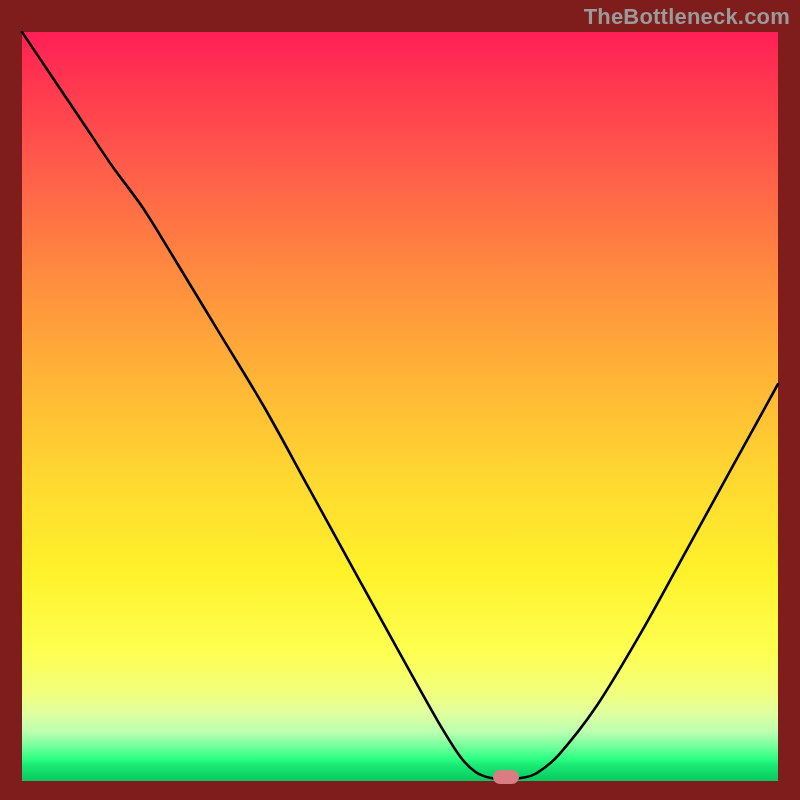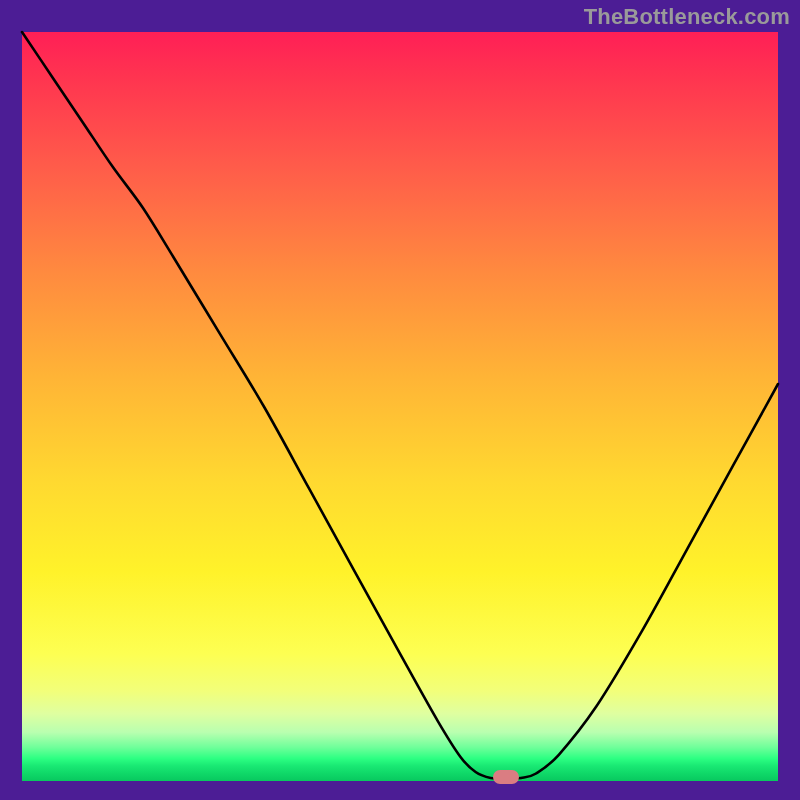--- a/index.html
+++ b/index.html
@@ -1,16 +1,16 @@
 <!DOCTYPE html>
 <html><head>
 <meta charset="utf-8">
 <style>
   html,body{margin:0;padding:0;width:800px;height:800px;overflow:hidden;background:#000;}
-  .outer{width:800px;height:800px;background:#4c1d95;position:relative;}
+  .outer{width:800px;height:800px;background:#7f1d1d;position:relative;}
   .watermark{
     position:absolute;
     top:4px;
     right:10px;
     font-family:"Segoe UI",Arial,Helvetica,sans-serif;
     font-weight:700;
     font-size:22px;
     color:#9a9a9a;
     letter-spacing:0.2px;
   }

